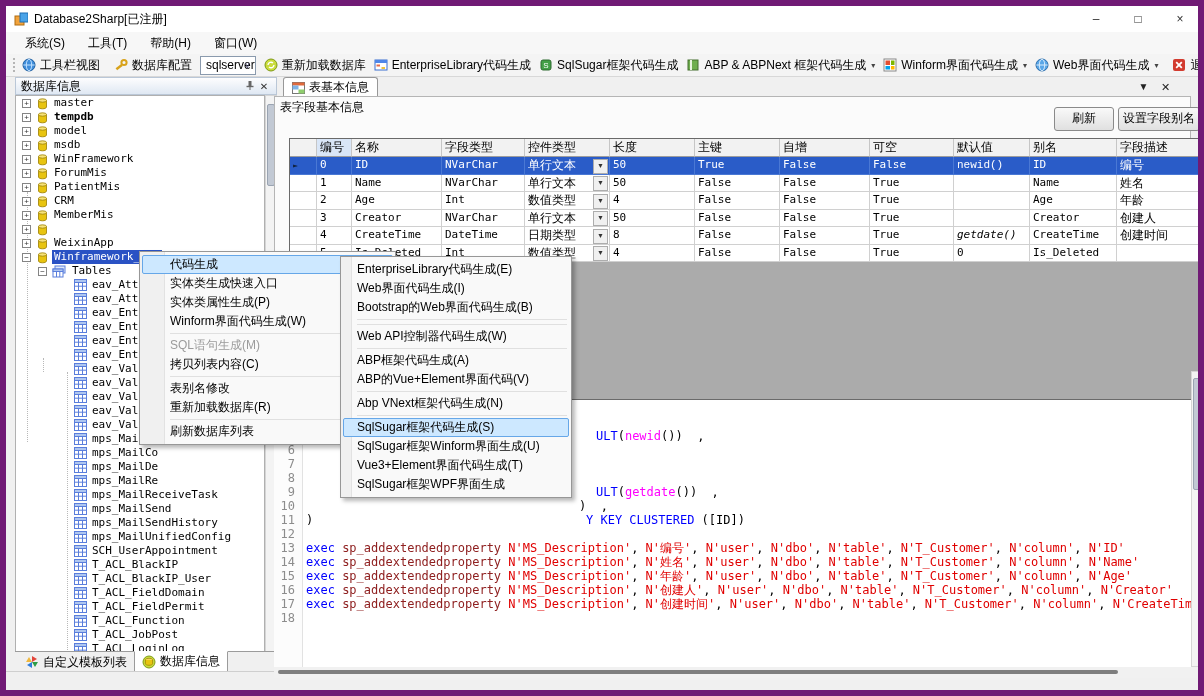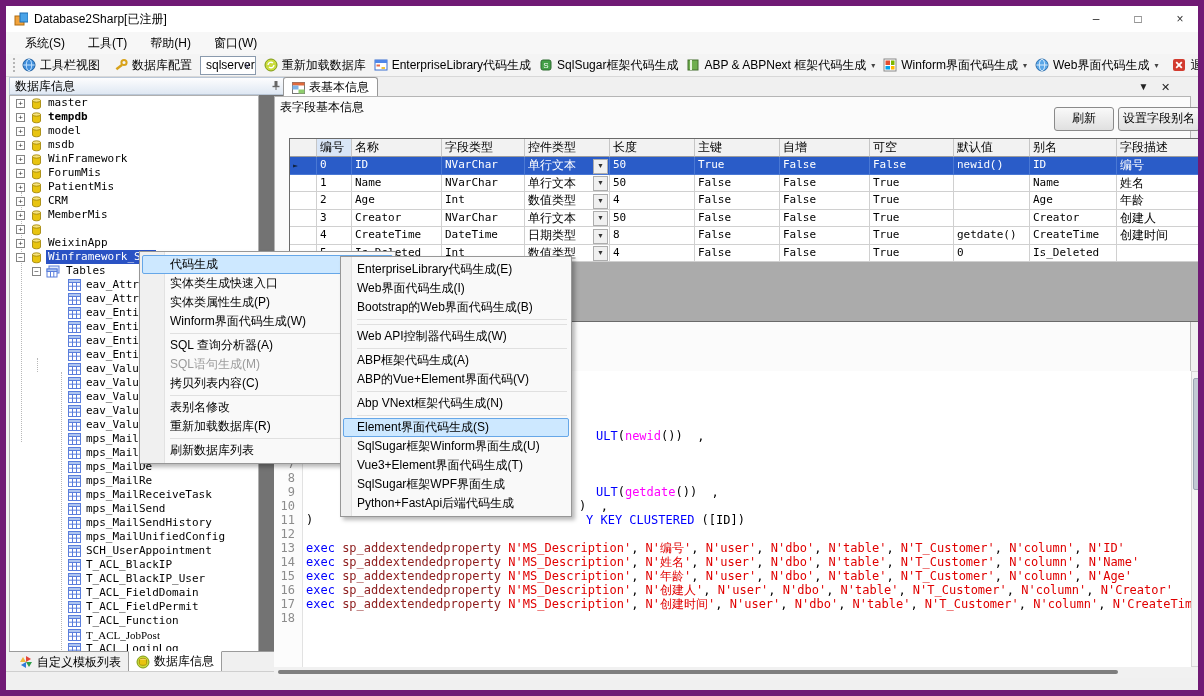--- a/index.html
+++ b/index.html
@@ -21,21 +21,21 @@
     border-bottom:1px solid #d8d8d8;display:flex;align-items:center;font-size:12px;padding-left:4px;}
   .grip{width:4px;height:14px;margin:0 3px;border-left:2px dotted #b5b5b5;}
   .tbtn{display:flex;align-items:center;gap:4px;padding:1px 4px;white-space:nowrap;}
   .tsep{width:1px;height:15px;background:#c9c9c9;margin:0 3px;}
   .drop{font-size:8px;color:#444;margin-left:1px;}
   .combo{width:104px;height:17px;background:#fff;border:1px solid #8a9aad;display:flex;
     align-items:center;padding-left:5px;position:relative;margin:0 4px;}
   .combo .chev{position:absolute;right:4px;font-size:9px;color:#557;}
   .icon{display:inline-flex;width:14px;height:14px;flex:none;}
   
-  .panel{position:absolute;left:3px;top:71px;width:262px;bottom:18px;background:#737373;padding-left:32px;}
+  .panel{position:absolute;left:9px;top:71px;width:262px;bottom:18px;background:#c2410c;}
   .panel-header{position:absolute;left:0;top:0;right:0;height:18px;font-size:12px;
     background:linear-gradient(#fdfdfe,#dfe8f3);border:1px solid #bac7d7;box-sizing:border-box;
     display:flex;align-items:center;padding:0 5px;}
   .ph-sp{flex:1;}
   .ph-btn{width:14px;text-align:center;color:#333;font-size:10px;}
   .tree{position:absolute;left:0;top:18px;width:250px;bottom:20px;background:#fff;
     border:1px solid #b0b0b0;box-sizing:border-box;overflow:hidden;
     font-family:"DejaVu Sans Mono",monospace;font-size:11px;}
   .trow{height:14px;line-height:14px;position:relative;white-space:nowrap;}
   .exp{position:absolute;top:2.5px;width:9px;height:9px;border:1px solid #848484;background:#fff;
@@ -57,21 +57,21 @@
     padding:0 8px;font-size:12px;}
   .doc-ctl{position:absolute;top:3px;width:15px;height:14px;text-align:center;font-size:10px;color:#222;line-height:14px;}
   .doc-content{position:absolute;left:268px;top:90px;right:7px;bottom:18px;background:#fbfbfb;
     border:1px solid #b5b5b5;box-sizing:border-box;}
   #section-label{position:absolute;left:274px;top:93px;font-size:12px;}
   .btn{position:absolute;height:22px;background:linear-gradient(#f9f9f9,#e0e0e0);
     border:1px solid #8a8a8a;border-radius:3px;font-size:12px;text-align:center;line-height:20px;}
   #btn-refresh{left:1048px;top:101px;width:58px;}
   #btn-alias{left:1112px;top:101px;width:80px;}
   
-  .grid{position:absolute;left:283px;top:132px;width:912px;height:184px;background:#ababab;
+  .grid{position:absolute;left:283px;top:132px;width:912px;height:262px;background:#ababab;
     border:1px solid #6a6a6a;box-sizing:border-box;overflow:hidden;z-index:5;}
   .grow{display:flex;height:17.5px;}
   .grow.hdr{height:18px;}
   .gc{box-sizing:border-box;border-right:1px solid #d0d0d0;border-bottom:1px solid #d0d0d0;
     font-family:"DejaVu Sans Mono",monospace;font-size:11px;line-height:16px;
     padding:0 3px;overflow:hidden;white-space:nowrap;background:#fff;position:relative;}
   .gc.h{background:#f2f2f2;border-right:1px solid #c6c6c6;border-bottom:1px solid #9d9d9d;
     font-family:"Liberation Sans",sans-serif;font-size:12px;}
   .gc.h.cur{background:#d9e6f7;}
   .gc.selr{background:var(--sel-blue);color:#fff;border-right:1px solid #4a78d4;border-bottom:1px solid #4a78d4;}
@@ -618,21 +618,21 @@
           <span class="tlabel" style="left: 74px;">T_ACL_Function</span>
         </div>
         <div class="trow">
           <span style="position: absolute; top: 0.5px; left: 58px;"><svg width="13" height="12">
               <rect x="0.5" y="0.5" width="12" height="11" fill="#fff" stroke="#5a7edc"></rect>
               <rect x="0.5" y="0.5" width="12" height="3" fill="#aec6f0" stroke="#5a7edc"></rect>
               <line x1="4.5" y1="3.5" x2="4.5" y2="11" stroke="#5a7edc"></line>
               <line x1="8.5" y1="3.5" x2="8.5" y2="11" stroke="#5a7edc"></line>
               <line x1="0.5" y1="7.2" x2="12.5" y2="7.2" stroke="#5a7edc"></line>
             </svg></span>
-          <span class="tlabel" style="left: 74px; font-family: Liberation Serif, serif;">T_ACL_JobPost</span>
+          <span class="tlabel" style="left: 74px;">T_ACL_JobPost</span>
         </div>
         <div class="trow">
           <span style="position: absolute; top: 0.5px; left: 58px;"><svg width="13" height="12">
               <rect x="0.5" y="0.5" width="12" height="11" fill="#fff" stroke="#5a7edc"></rect>
               <rect x="0.5" y="0.5" width="12" height="3" fill="#aec6f0" stroke="#5a7edc"></rect>
               <line x1="4.5" y1="3.5" x2="4.5" y2="11" stroke="#5a7edc"></line>
               <line x1="8.5" y1="3.5" x2="8.5" y2="11" stroke="#5a7edc"></line>
               <line x1="0.5" y1="7.2" x2="12.5" y2="7.2" stroke="#5a7edc"></line>
             </svg></span>
           <span class="tlabel" style="left: 74px;">T_ACL_LoginLog</span>
@@ -760,21 +760,21 @@
       <div class="grow">
         <div class="gc" style="width: 27px;"></div>
         <div class="gc" style="width: 35px;">4</div>
         <div class="gc" style="width: 90px;">CreateTime</div>
         <div class="gc" style="width: 83px;">DateTime</div>
         <div class="gc cjk" style="width: 85px;">日期类型<span class="cbtn">▼</span></div>
         <div class="gc" style="width: 85px;">8</div>
         <div class="gc" style="width: 85px;">False</div>
         <div class="gc" style="width: 90px;">False</div>
         <div class="gc" style="width: 84px;">True</div>
-        <div class="gc" style="width: 76px;">getdate()</div>
+        <div class="gc" style="width: 76px; font-style: italic;">getdate()</div>
         <div class="gc" style="width: 87px;">CreateTime</div>
         <div class="gc cjk" style="width: 83px;">创建时间</div>
       </div>
       <div class="grow">
         <div class="gc" style="width: 27px;"></div>
         <div class="gc" style="width: 35px;">5</div>
         <div class="gc" style="width: 90px;">Is_Deleted</div>
         <div class="gc" style="width: 83px;">Int</div>
         <div class="gc cjk" style="width: 85px;">数值类型<span class="cbtn">▼</span></div>
         <div class="gc" style="width: 85px;">4</div>
@@ -843,23 +843,20 @@
       </div>
       <div class="citem">
         <span class="lab">实体类属性生成(P)</span>
       </div>
       <div class="citem">
         <span class="lab">Winform界面代码生成(W)</span>
       </div>
       <div class="csep">
         <div></div>
       </div>
-      <div class="citem">
-        <span class="lab">SQL 查询分析器(A)</span>
-      </div>
       <div class="citem disabled">
         <span class="lab">SQL语句生成(M)</span>
         <span class="arrow" style="color: rgb(155, 155, 155);">▶</span>
       </div>
       <div class="citem">
         <span class="lab">拷贝列表内容(C)</span>
       </div>
       <div class="csep">
         <div></div>
       </div>
@@ -910,29 +907,26 @@
         <div></div>
       </div>
       <div class="citem">
         <span class="lab">Abp VNext框架代码生成(N)</span>
       </div>
       <div class="csep">
         <div></div>
       </div>
       <div class="citem hl">
         <div class="hlbox"></div>
-        <span class="lab">Element界面代码生成(S)</span>
+        <span class="lab">SqlSugar框架代码生成(S)</span>
       </div>
       <div class="citem">
         <span class="lab">SqlSugar框架Winform界面生成(U)</span>
       </div>
       <div class="citem">
         <span class="lab">Vue3+Element界面代码生成(T)</span>
       </div>
       <div class="citem">
         <span class="lab">SqlSugar框架WPF界面生成</span>
       </div>
-      <div class="citem">
-        <span class="lab">Python+FastApi后端代码生成</span>
-      </div>
     </div>
 
 </div>
 
 </body></html>

